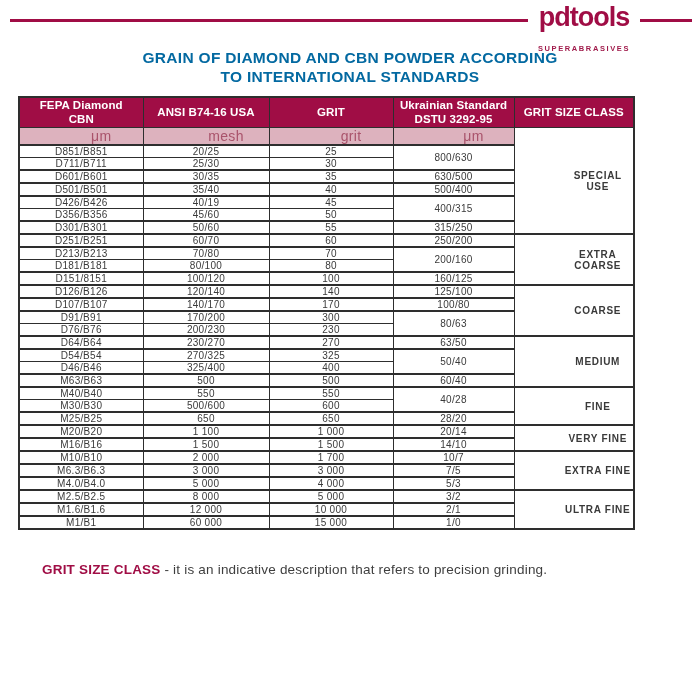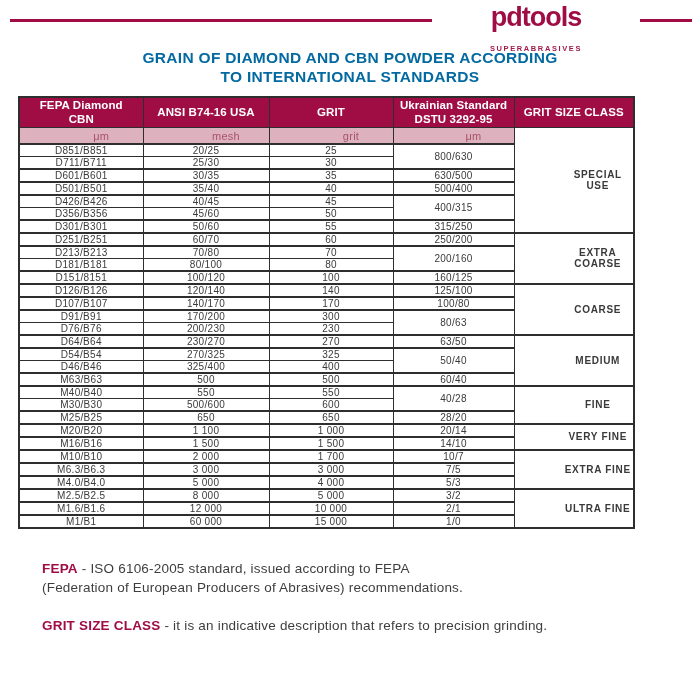--- a/index.html
+++ b/index.html
@@ -1,38 +1,38 @@
 <!DOCTYPE html>
 <html><head>
 <meta charset="utf-8">
 <style>
   * { margin:0; padding:0; box-sizing:border-box; }
   html,body { width:700px; height:700px; background:#ffffff; overflow:hidden;
               font-family:"Liberation Sans", sans-serif; }
 
   
-  .topbar { display:flex; align-items:flex-start; padding:4px 8px 0 10px; height:44px;gap:48px; }
+  .topbar { display:flex; align-items:flex-start; padding:4px 8px 0 10px; height:44px; }
   .rule { height:3px; background:#A00D45; margin-top:15px; }
   .rule-left { flex:1; margin-right:10px; }
   .rule-right { width:52px; margin-left:10px; }
   .logo-block { display:flex; flex-direction:column; align-items:center; }
   .logo-word { font-size:27px; font-weight:700; color:#A00D45; letter-spacing:-1px; line-height:1; }
   .logo-sub { font-size:7.5px; font-weight:700; color:#A01B4B; letter-spacing:1.6px; margin-top:13px; }
 
   
   .title { text-align:center; color:#0369a1; font-weight:700; font-size:15.5px;
            line-height:1.25; letter-spacing:0.3px; margin:4px 0 9px; white-space:pre-line; }
 
   
   table { border-collapse:collapse; table-layout:fixed; width:615px; margin-left:18px;
           border:2px solid #2E2E2E; }
   th, td { border:1px solid #2E2E2E; text-align:center; vertical-align:middle; }
   th.main { background:#A00D45; color:#ffffff; font-size:11.5px; font-weight:700;
             height:30px; line-height:1.2; padding:1px 2px; letter-spacing:0.1px; white-space:pre-line; }
-  td.unit { background:#DDB2BE; color:#A9536B; font-size:11px; height:16px; letter-spacing:0.3px;padding-left:40px; }
+  td.unit { background:#DDB2BE; color:#A9536B; font-size:14px; height:16px; letter-spacing:0.3px;padding-left:40px; }
   td.data { color:#3A3A3A; font-size:10px; height:12px; letter-spacing:0.3px; padding:0 2px; }
   td.cls  { color:#3A3A3A; font-size:10px; font-weight:700; letter-spacing:0.7px; background:#ffffff;padding-left:48px; }
   tr.gs > td { border-top-width:2px; }
 
   
   .notes { margin:30px 0 0 42px; width:620px; }
   .note { font-size:13.5px; line-height:1.42; color:#3E3E3E; letter-spacing:0.2px; margin-bottom:19px; }
   .note .term { color:#A00D45; font-weight:700; }
   .note .ntext { white-space:pre-line; }
 </style>
@@ -96,21 +96,21 @@
         <td class="data">630/500</td>
       </tr>
       <tr class="gs">
         <td class="data">D501/B501</td>
         <td class="data">35/40</td>
         <td class="data">40</td>
         <td class="data">500/400</td>
       </tr>
       <tr class="gs">
         <td class="data">D426/B426</td>
-        <td class="data">40/45</td>
+        <td class="data">40/19</td>
         <td class="data">45</td>
         <td class="data" rowspan="2">400/315</td>
       </tr>
       <tr>
         <td class="data">D356/B356</td>
         <td class="data">45/60</td>
         <td class="data">50</td>
       </tr>
       <tr class="gs">
         <td class="data">D301/B301</td>
@@ -256,16 +256,14 @@
       <tr class="gs">
         <td class="data">M1/B1</td>
         <td class="data">60 000</td>
         <td class="data">15 000</td>
         <td class="data">1/0</td>
       </tr>
     </tbody>
 </table>
 
 <div class="notes">
-  <div class="note"><span class="term">FEPA</span> <span class="ntext">- ISO 6106-2005 standard, issued according to FEPA
-(Federation of European Producers of Abrasives) recommendations.</span></div>
   <div class="note"><span class="term">GRIT SIZE CLASS</span> <span class="ntext">- it is an indicative description that refers to precision grinding.</span></div>
 </div>
 
 </body></html>

